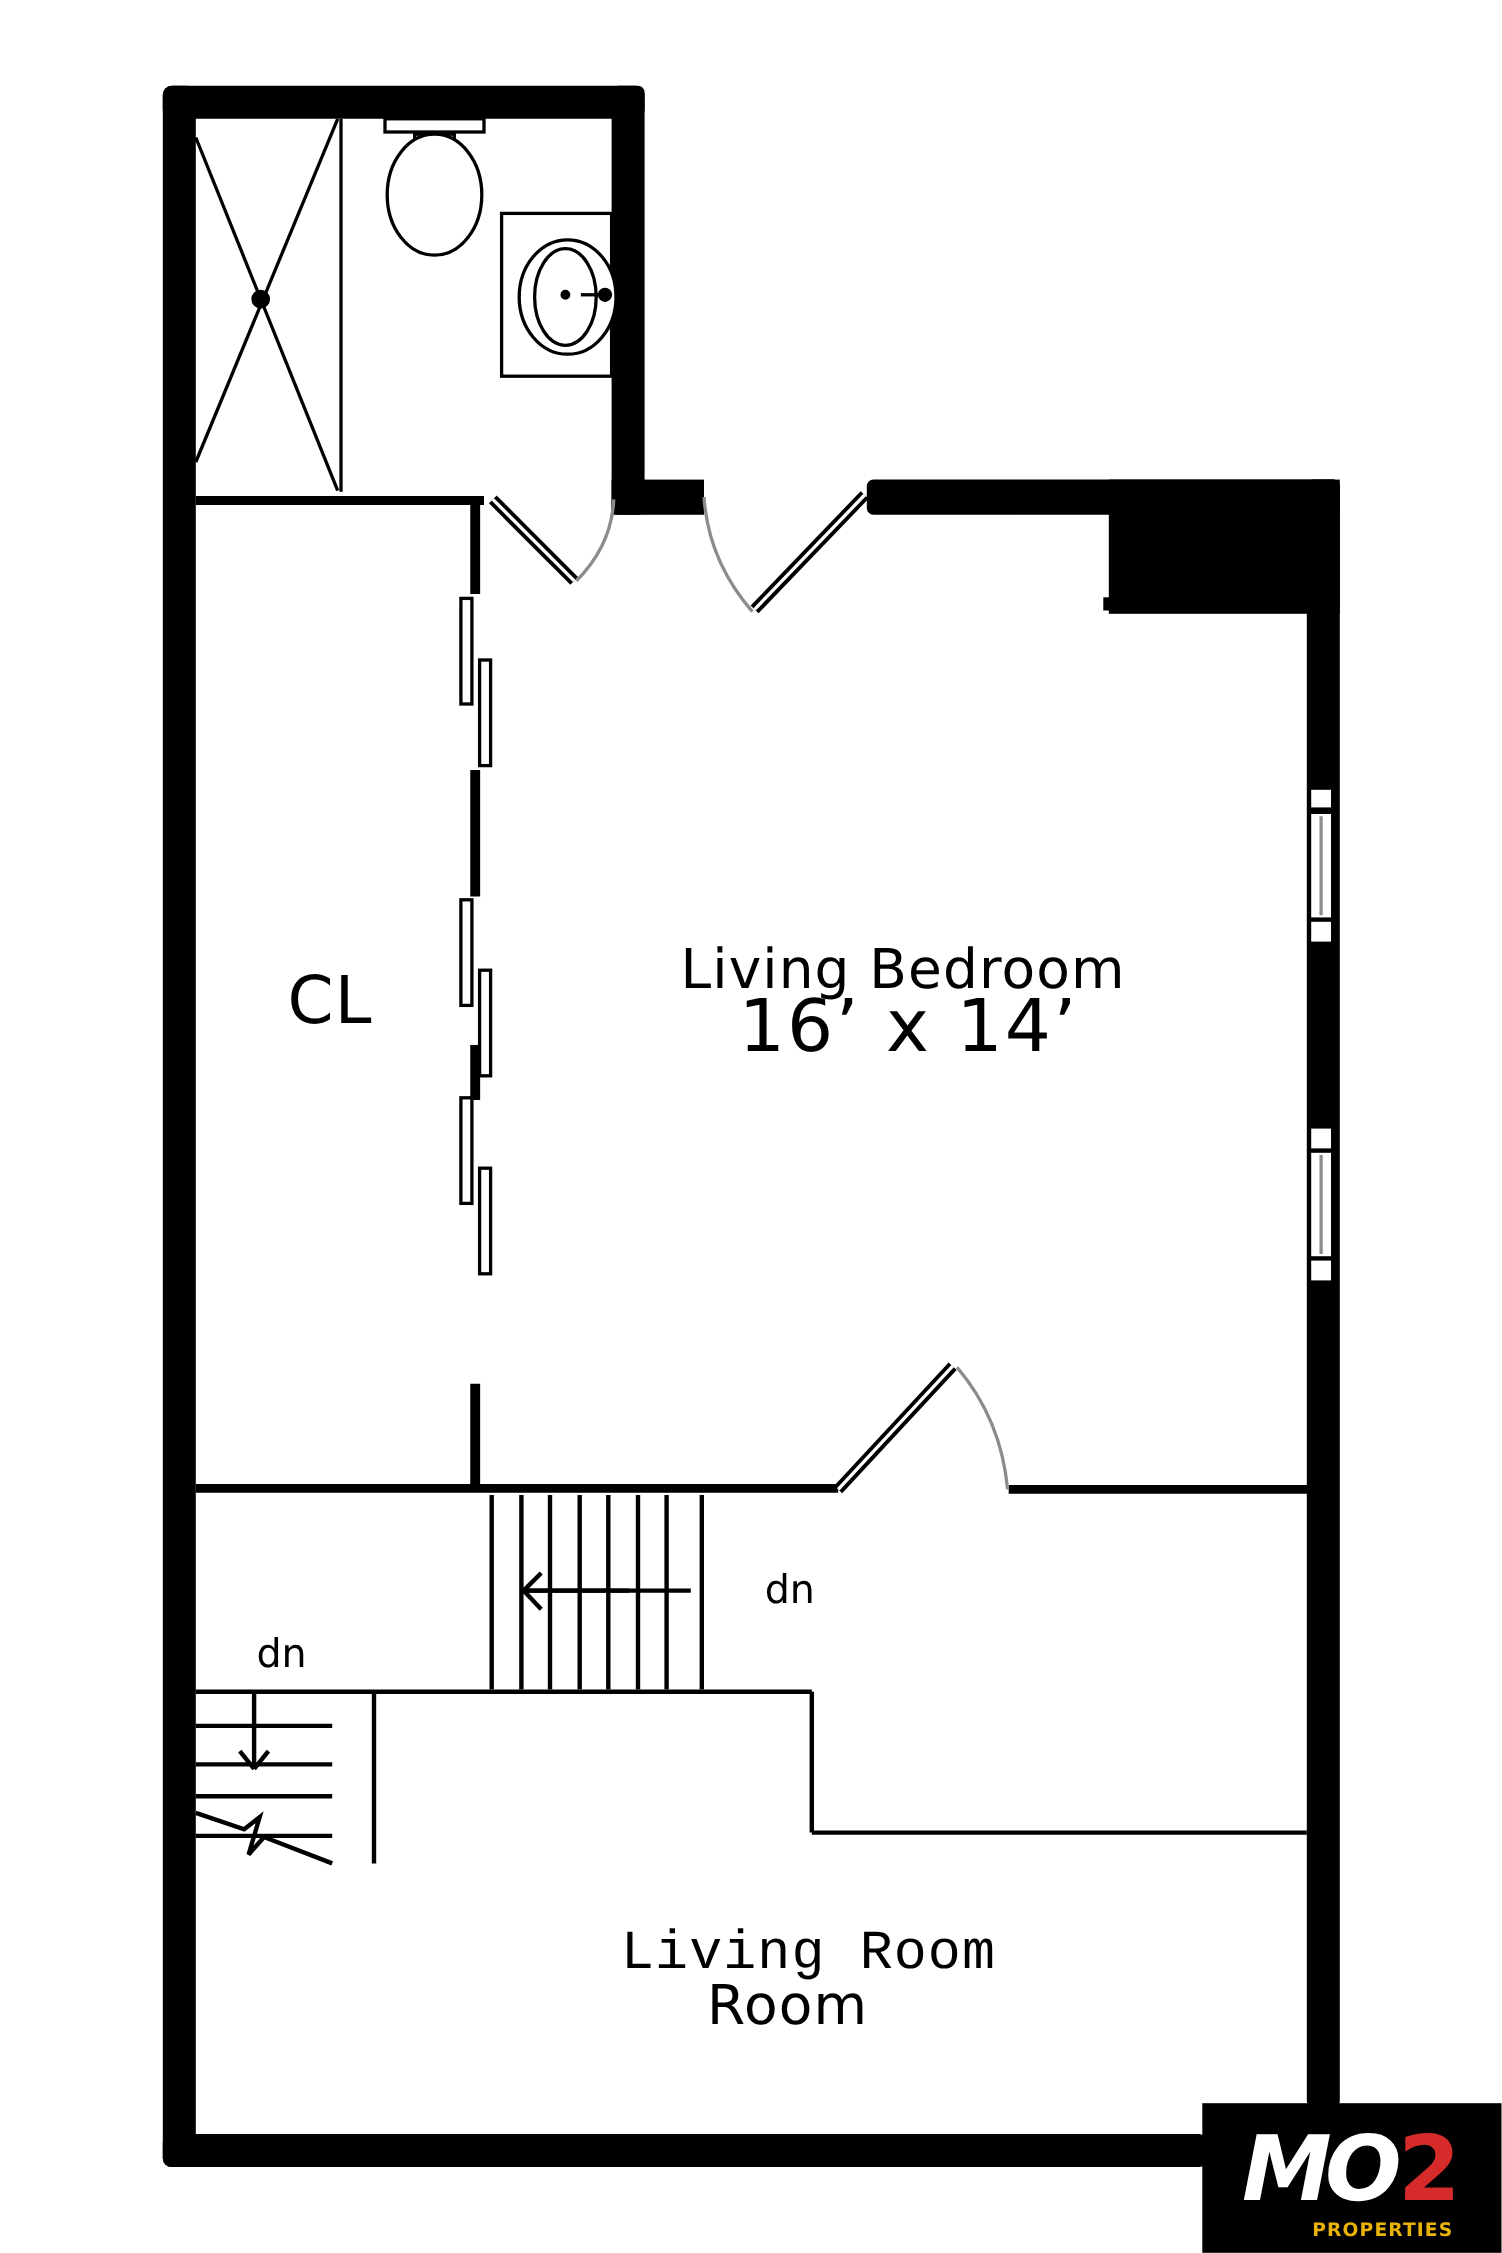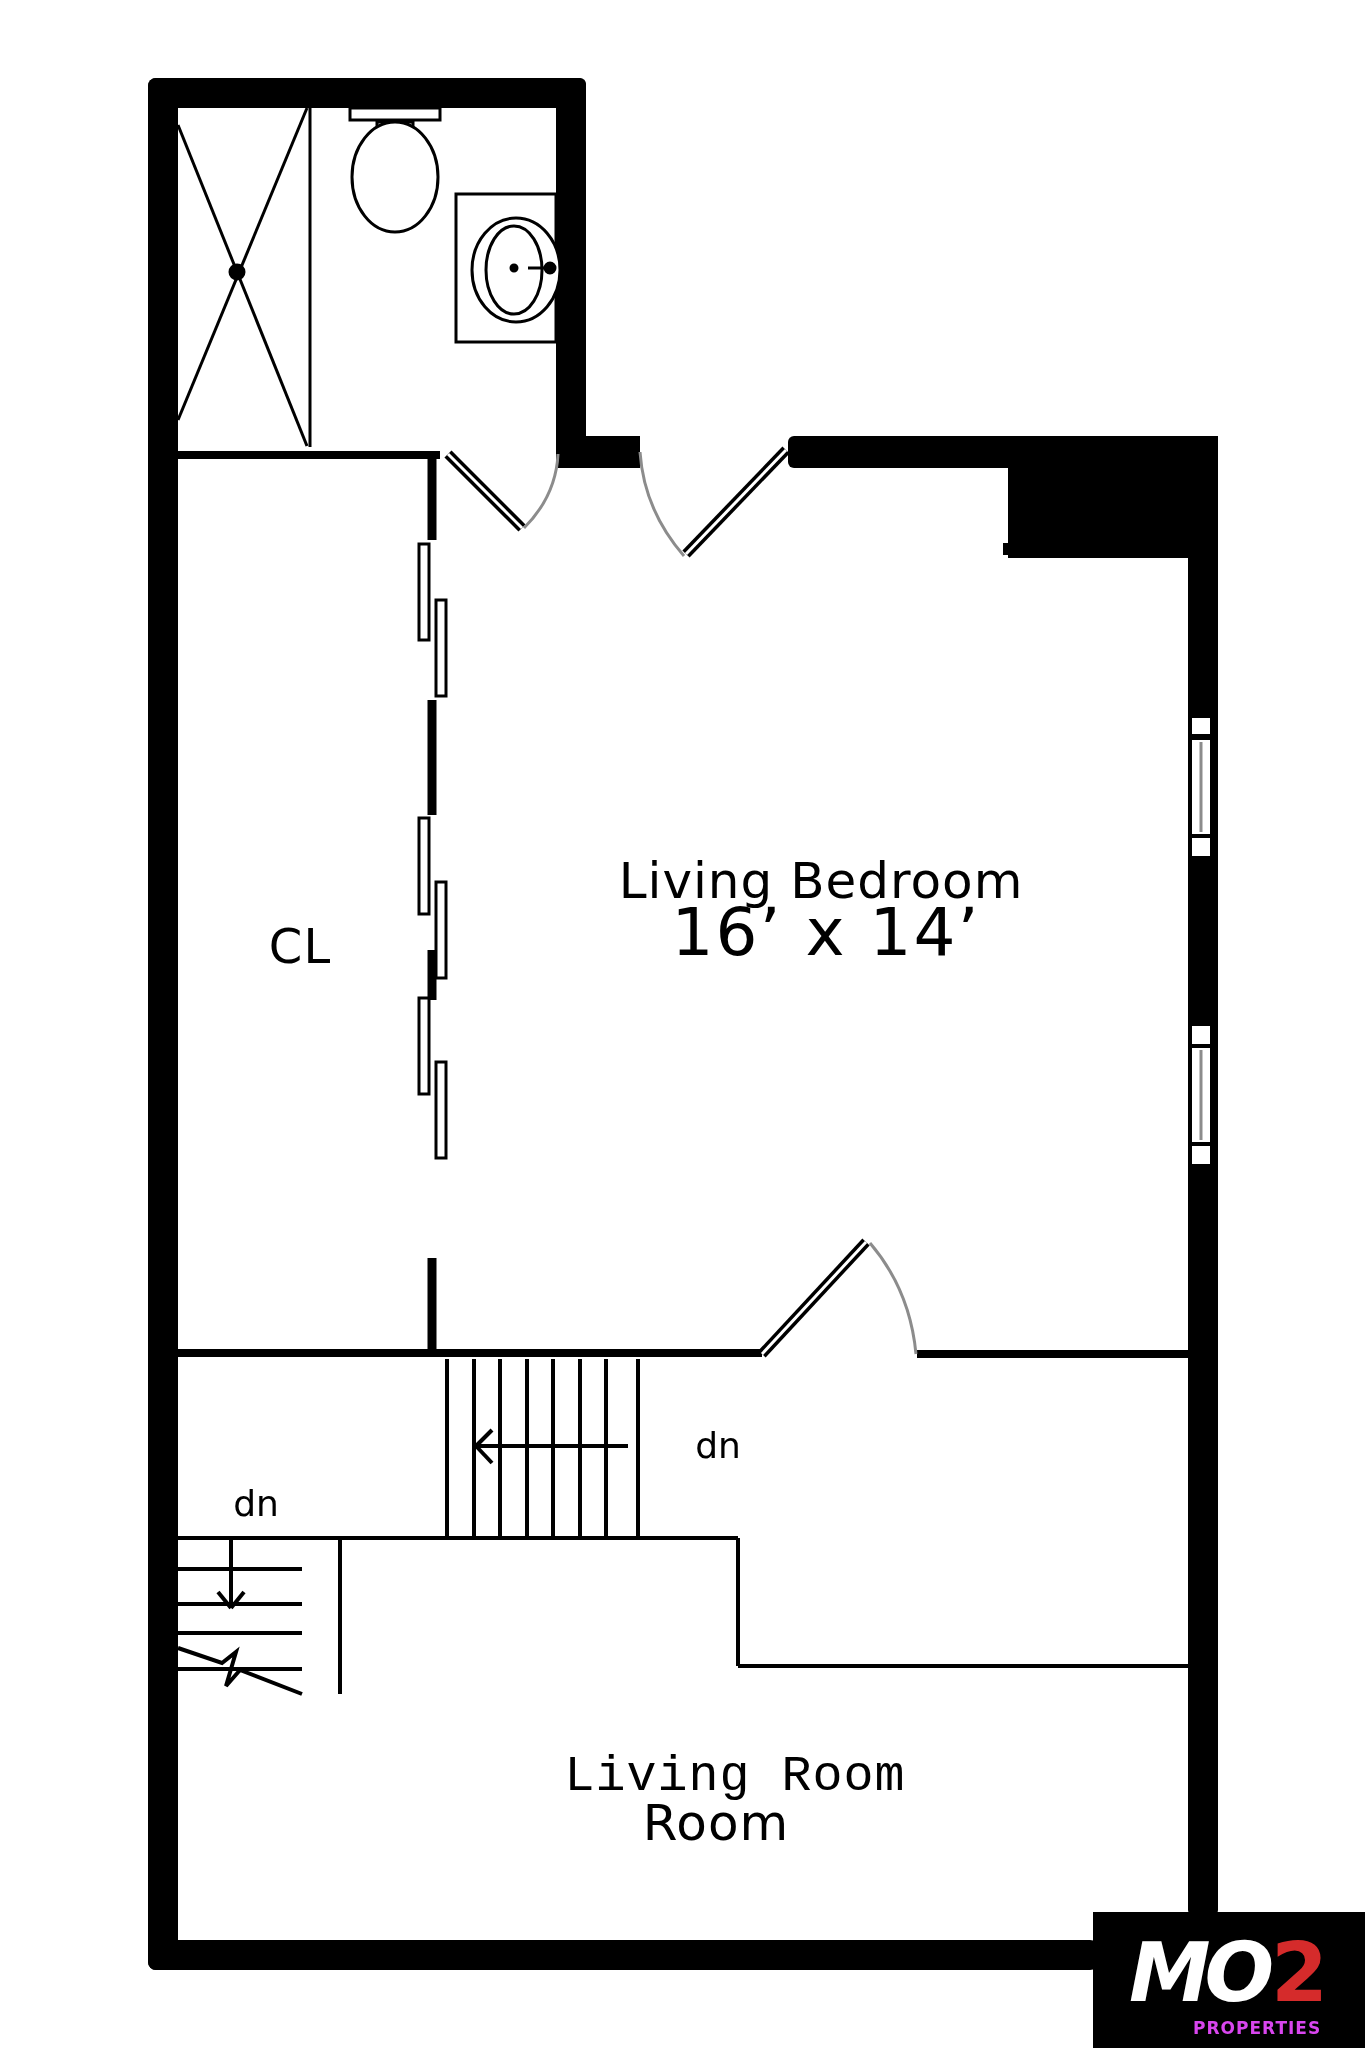--- a/index.html
+++ b/index.html
@@ -5,21 +5,21 @@
   html, body { margin: 0; padding: 0; background: #ffffff; }
   body { width: 1365px; height: 2048px; position: relative; overflow: hidden; }
   #plan { position: absolute; left: 0; top: 0; width: 1365px; height: 2048px; }
   .lbl { position: absolute; font-family: "DejaVu Sans", sans-serif; color: #000; text-align: center; line-height: 1; white-space: nowrap; }
   .room-name { font-size: 50px; letter-spacing: 1px; }
   .room-dim { font-size: 66px; letter-spacing: 2px; }
   .small { font-size: 36px; }
   .logo { position: absolute; left: 1093px; top: 1912px; width: 272px; height: 136px; background: #000; }
   .logo-mo { position: absolute; left: 36px; top: 20px; font-family: "DejaVu Sans", sans-serif; font-weight: bold; font-style: italic; font-size: 82px; color: #ffffff; letter-spacing: -6px; line-height: 1; }
   .logo-2 { position: absolute; left: 178px; top: 20px; font-family: "DejaVu Sans", sans-serif; font-weight: bold; font-size: 82px; color: #d52b2b; line-height: 1; }
-  .logo-sub { position: absolute; left: 100px; top: 108px; font-family: "DejaVu Sans", sans-serif; font-weight: bold; font-size: 17px; color: #d946ef; letter-spacing: 1px; line-height: 1; }
+  .logo-sub { position: absolute; left: 100px; top: 108px; font-family: "DejaVu Sans", sans-serif; font-weight: bold; font-size: 17px; color: #eab308; letter-spacing: 1px; line-height: 1; }
 </style>
 </head>
 <body>
 
 <svg id="plan" viewBox="0 0 1365 2048" xmlns="http://www.w3.org/2000/svg">
 
   <g fill="#000">
 
     <rect x="148" y="78" width="30" height="1892" rx="8"></rect>
 
@@ -146,21 +146,21 @@
   <g stroke="#000" stroke-width="4" fill="none">
     <line x1="231" y1="1540" x2="231" y2="1608"></line>
     <line x1="231" y1="1608" x2="218" y2="1592"></line>
     <line x1="231" y1="1608" x2="244" y2="1592"></line>
   </g>
 </svg>
 
 <div class="lbl room-name" style="left:586px; top:856px; width:470px;">Living Bedroom</div>
 <div class="lbl room-dim" style="left:656px; top:900px; width:340px;">16’ x 14’</div>
 
-<div class="lbl room-name" style="left:250px; top:880px; width:100px; font-size:48px;margin-top:42px;">CL</div>
+<div class="lbl room-name" style="left:250px; top:880px; width:100px; font-size:60px;">CL</div>
 
 <div class="lbl room-name" style="left:560px; top:1752px; width:350px;font-family:Liberation Mono, monospace;">Living Room</div>
 <div class="lbl room-name" style="left:606px; top:1798px; width:220px;">Room</div>
 
 <div class="lbl small" style="left:688px; top:1428px; width:60px;">dn</div>
 <div class="lbl small" style="left:226px; top:1486px; width:60px;">dn</div>
 
 <div class="logo">
   <span class="logo-mo">MO</span>
   <span class="logo-2">2</span>

